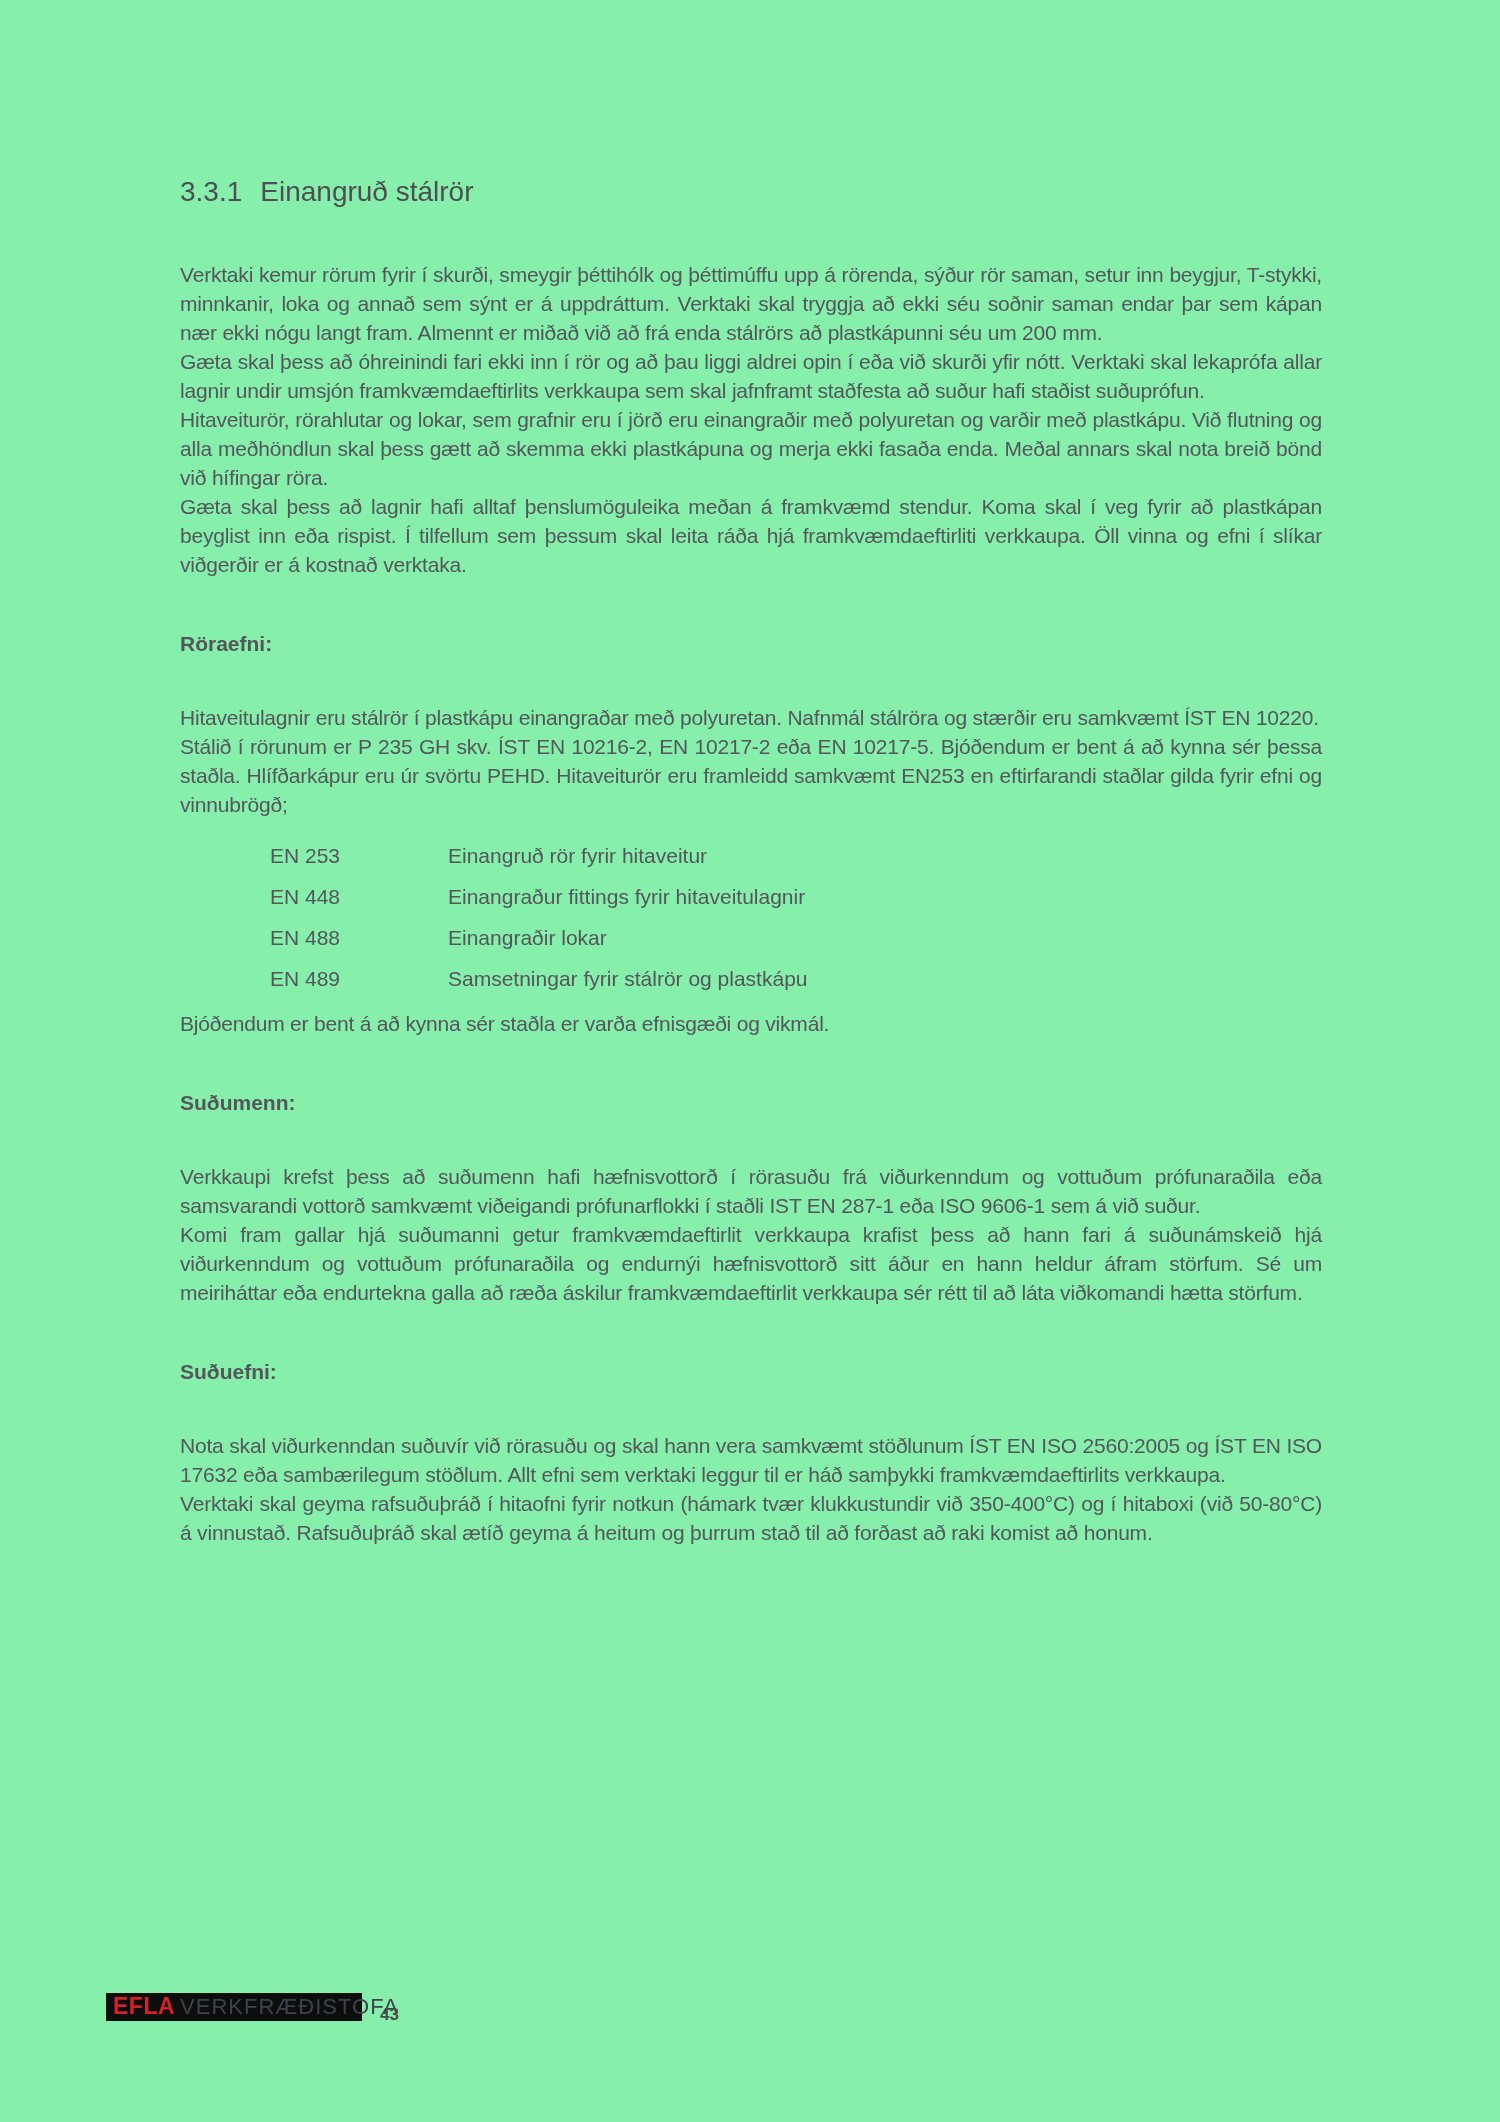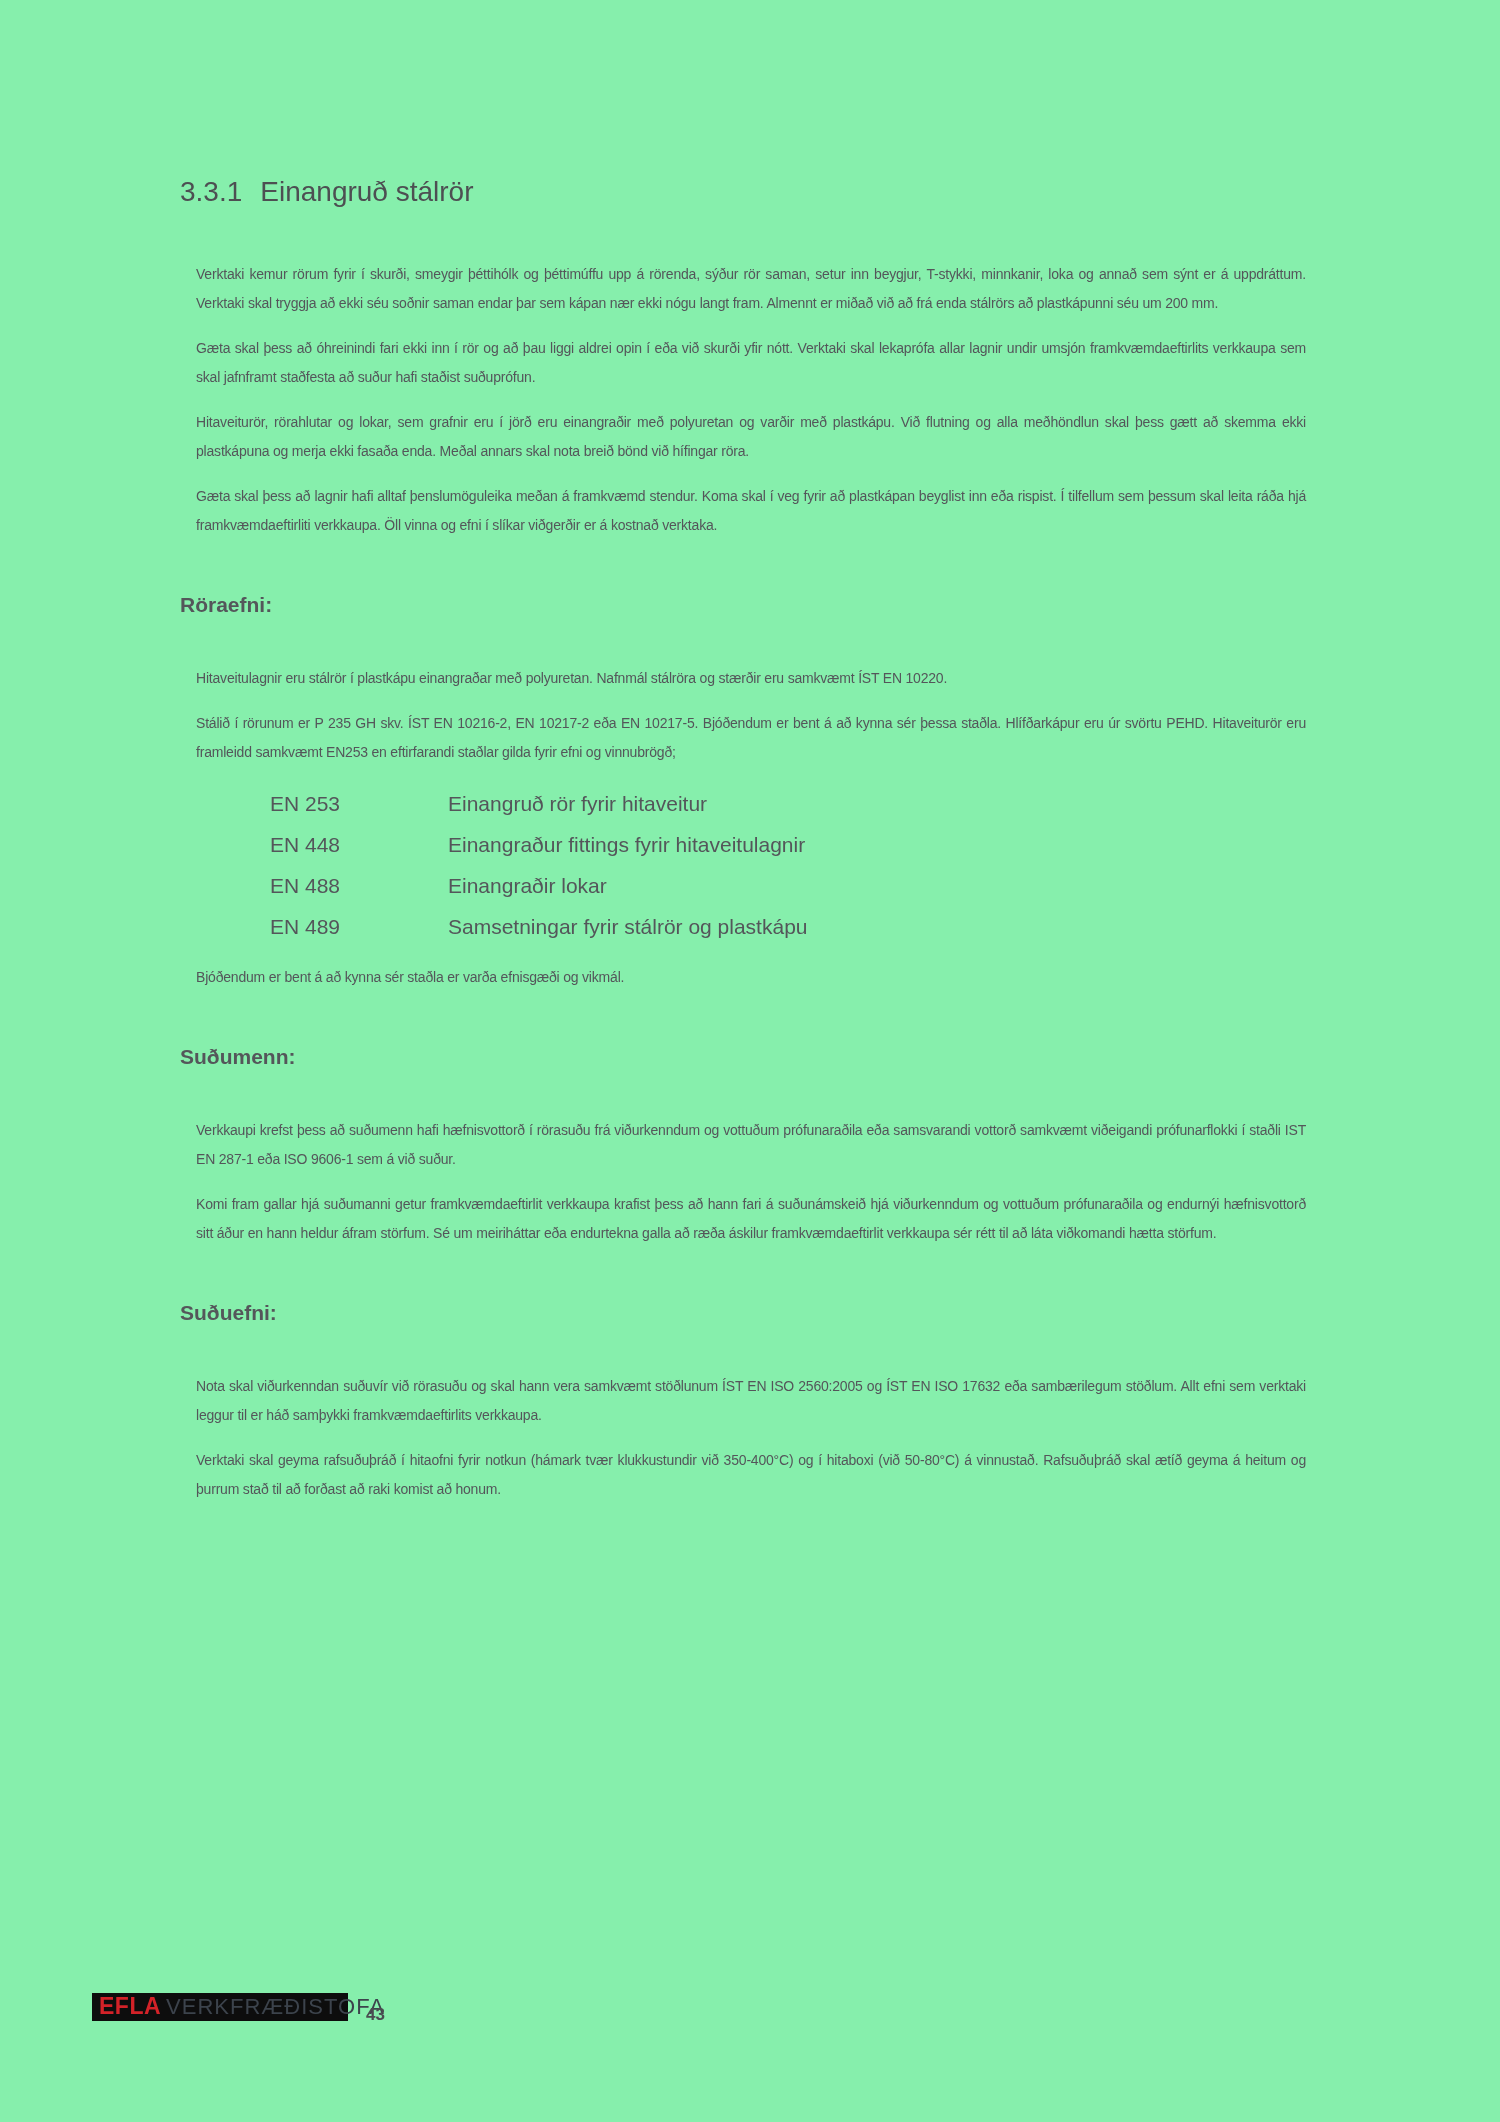--- a/index.html
+++ b/index.html
@@ -20,22 +20,22 @@
   }
   .section-heading{
     font-size:28px;
     font-weight:400;
     color:#4d4f52;
     margin:0 0 52px 0;
     letter-spacing:0px;
   }
   .section-heading .num{margin-right:18px;}
   .body-text p{
-    margin:16px;
-    font-size:14px;
+    margin:0;
+    font-size:21px;
     line-height:29px;
     text-align:justify;
     letter-spacing:-0.2px;
   }
   .subheading{
     font-size:21px;
     font-weight:700;
     color:#54565a;
     margin:53px 0 47px 0;
   }
@@ -50,21 +50,21 @@
     align-items:center;
   }
   .std-code{
     margin-left:90px;
     width:178px;
     flex:0 0 178px;
   }
   .std-desc{flex:1;}
   .footer{
     position:absolute;
-    left:92px;
+    left:106px;
     top:1988px;
     display:flex;
     align-items:center;
   }
   .logo-bar{
     background:#0d0d0d;
     height:28px;
     width:256px;
     display:flex;
     align-items:center;

